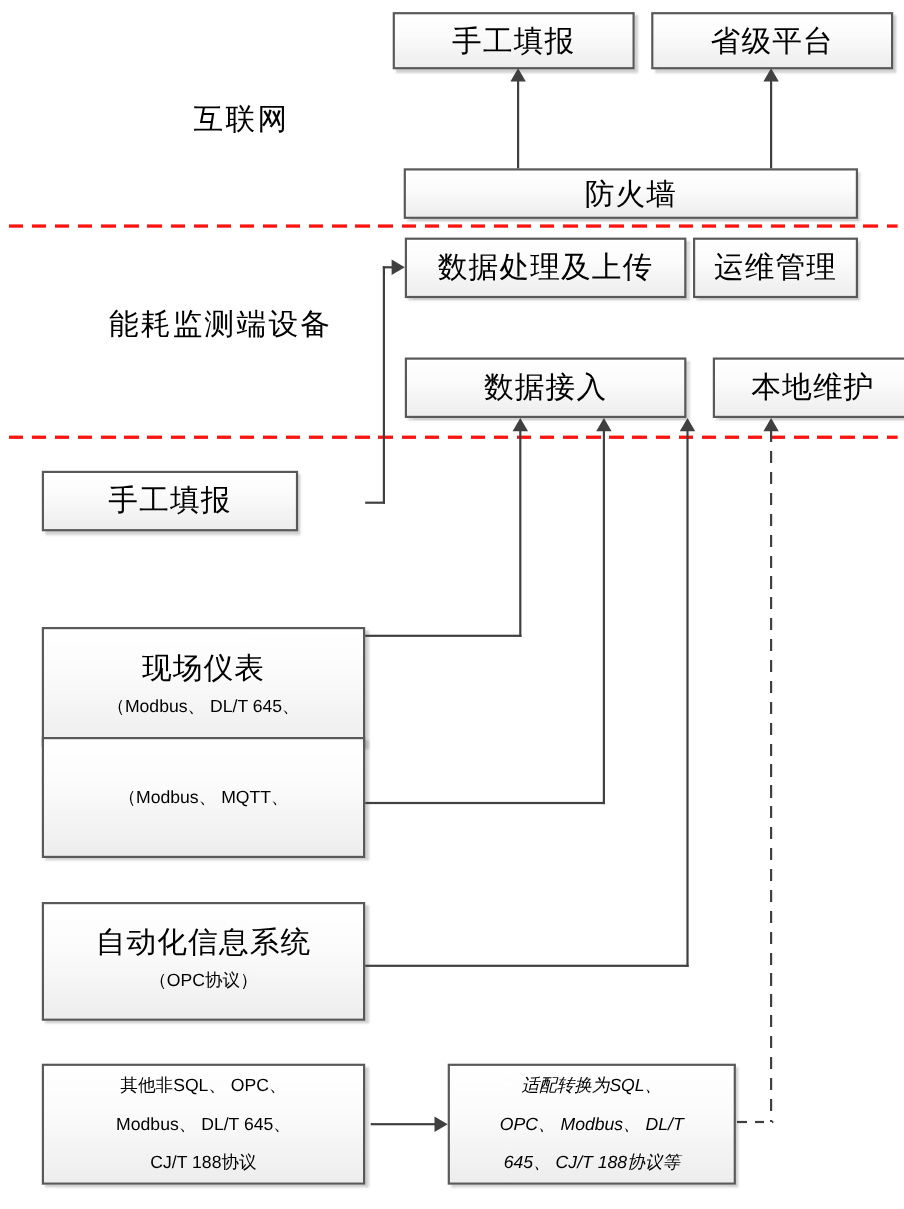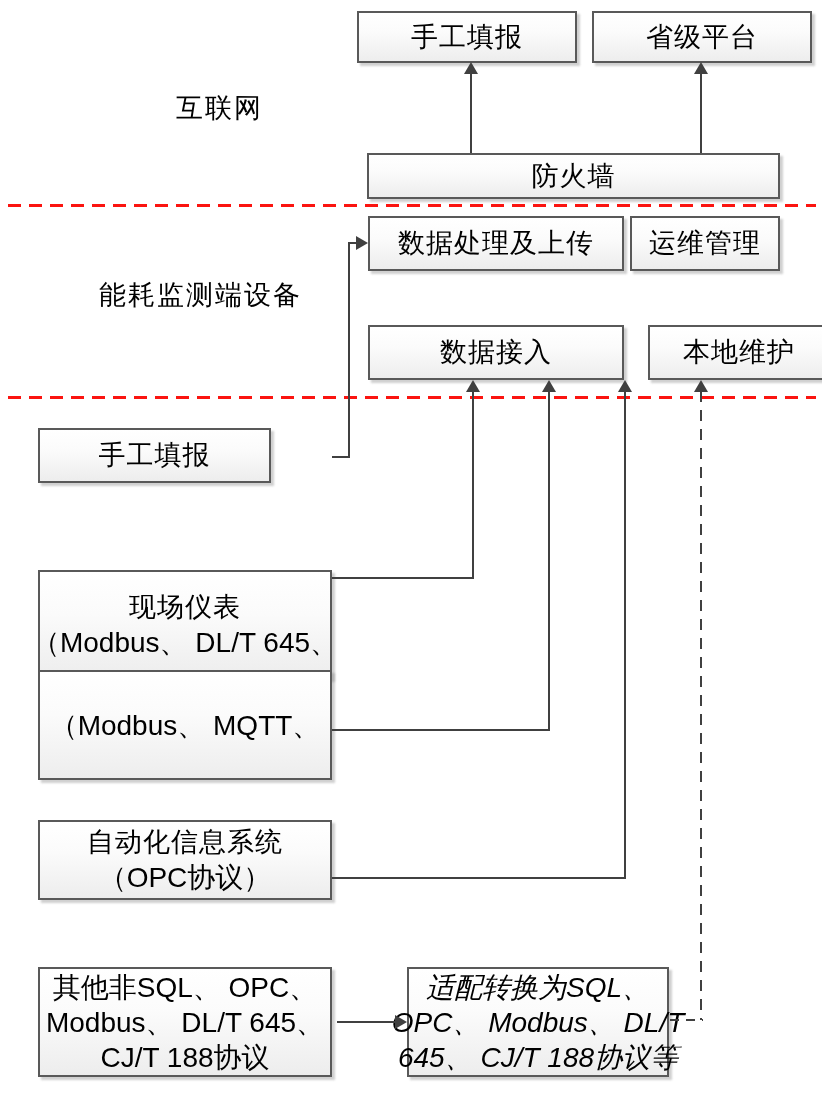--- a/index.html
+++ b/index.html
@@ -26,21 +26,21 @@
   }
   .cn-line {
     font-family: "Liberation Serif", serif;
     font-size: 27px;
     letter-spacing: 1px;
     line-height: 35px;
     white-space: nowrap;
   }
   .mixed-line {
     font-family: "Liberation Sans", sans-serif;
-    font-size: 28px;
+    font-size: 16px;
     letter-spacing: 0px;
     line-height: 35px;
     white-space: nowrap;
   }
   .zone-label {
     position: absolute;
     font-family: "Liberation Serif", serif;
     font-size: 27px;
     letter-spacing: 2px;
     color: #000000;
@@ -130,21 +130,21 @@
 
   <div class="box" style="left:38px; top:522px; width:294px; height:109px;margin-top:48px;">
     <span class="cn-line">现场仪表</span>
     <span class="mixed-line">（Modbus、 DL/T 645、</span>
   </div>
 
   <div class="box" style="left:38px; top:670px; width:294px; height:110px;">
     <span class="mixed-line">（Modbus、 MQTT、</span>
   </div>
 
-  <div class="box" style="left:38px; top:820px; width:294px; height:80px;">
+  <div class="box" style="left:38px; top:820px; width:294px; height:108px;">
     <span class="cn-line">自动化信息系统</span>
     <span class="mixed-line">（OPC协议）</span>
   </div>
 
   <div class="box" style="left:38px; top:967px; width:294px; height:110px;">
     <span class="mixed-line">其他非SQL、 OPC、</span>
     <span class="mixed-line">Modbus、 DL/T 645、</span>
     <span class="mixed-line">CJ/T 188协议</span>
   </div>
 

